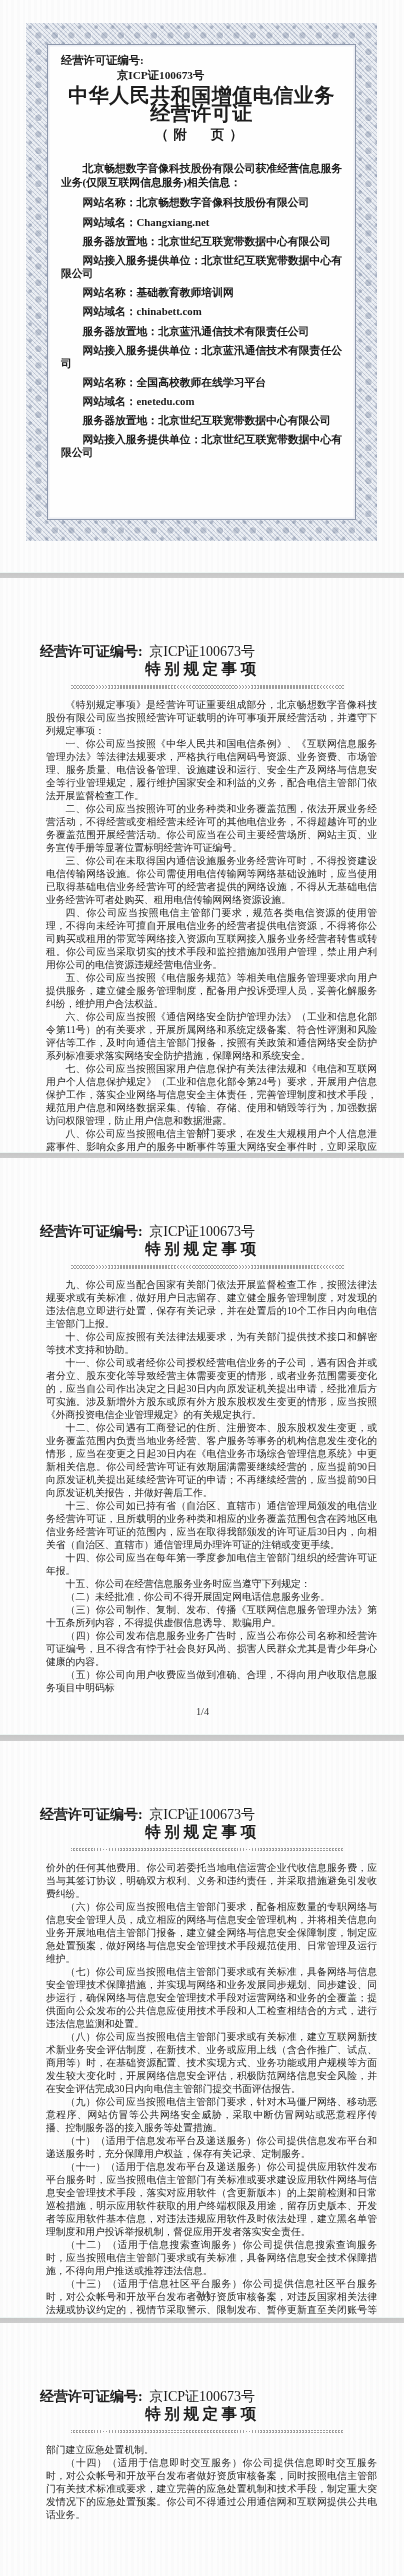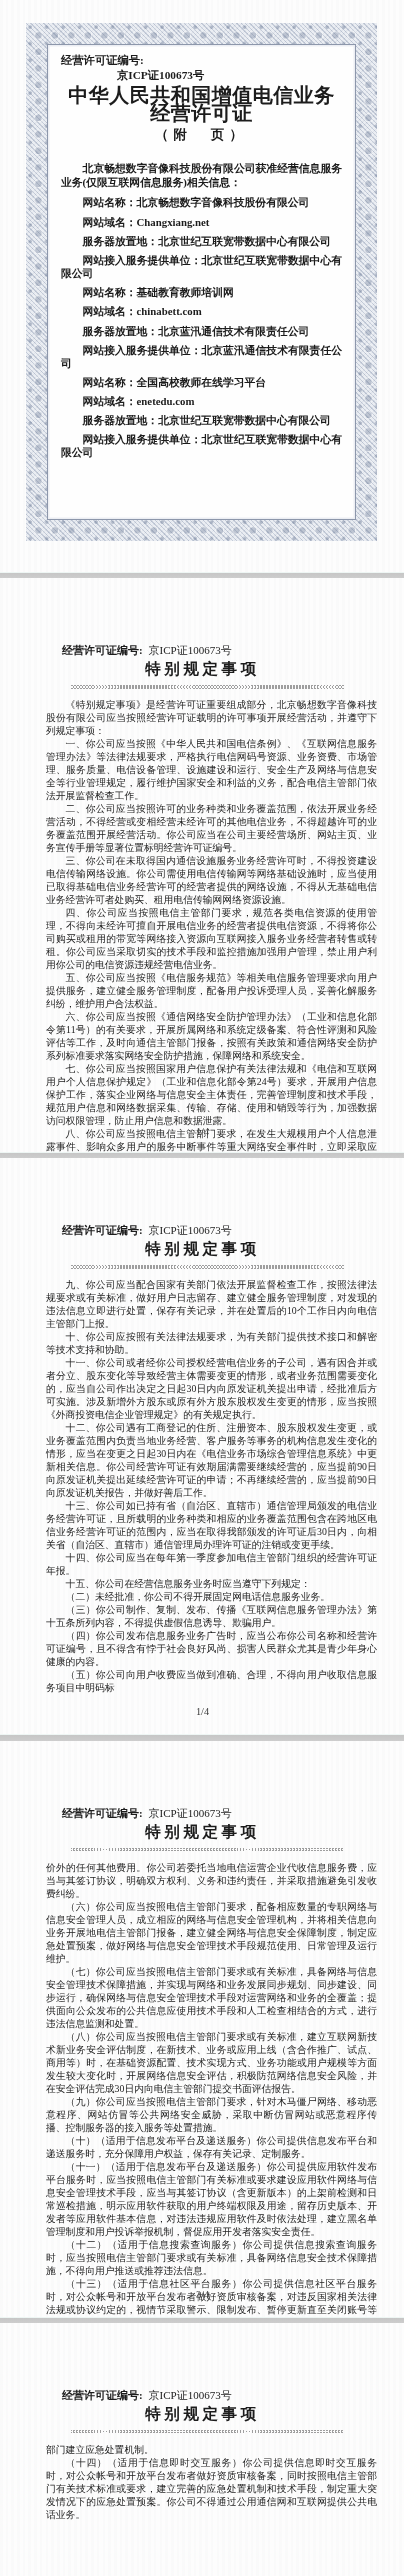--- a/index.html
+++ b/index.html
@@ -47,22 +47,22 @@
   .cert-subtitle{font-size:13.4px;line-height:16.5px;text-align:center;margin-top:4.1px;letter-spacing:5.2px;}
   .cert-body{margin-top:19px;font-size:10.8px;line-height:13px;text-align:justify;}
   .cert-body .field{margin:0 0 6.2px 0;text-indent:2em;}
   .cert-intro{margin:0 0 7.2px 0;text-indent:2em;font-size:10.8px;line-height:13.4px;}
 
   
   .prov-page-a{height:574px;}
   .prov-page-b{height:576px;}
   .prov-page-c{height:550px;}
   .prov-header{
-    position:absolute;top:65px;left:62px;
-    font-size:11px;font-weight:bold;white-space:nowrap;text-align:center;
+    position:absolute;top:65px;left:40px;
+    font-size:14px;font-weight:bold;white-space:nowrap;text-align:center;
   }
   .prov-header .num{font-weight:normal;margin-left:3.1px;font-family:"Liberation Serif","DejaVu Serif",serif;}
   .prov-title{
     position:absolute;top:81px;left:0;width:100%;
     text-align:center;font-size:15.5px;font-weight:bold;letter-spacing:3.6px;
   }
   .zigzag{
     position:absolute;top:107px;left:71px;width:273px;height:3.6px;
     background-image:
       repeating-linear-gradient(115deg, #8f8f8f 0 0.8px, rgba(0,0,0,0) 0.8px 2.7px),
@@ -168,21 +168,21 @@
   </div>
   <div class="prov-title">特别规定事项</div>
   <div class="zigzag"></div>
   <div class="prov-body">
       <p class="para cont">价外的任何其他费用。你公司若委托当地电信运营企业代收信息服务费，应当与其签订协议，明确双方权利、义务和违约责任，并采取措施避免引发收费纠纷。</p>
       <p class="para">（六）你公司应当按照电信主管部门要求，配备相应数量的专职网络与信息安全管理人员，成立相应的网络与信息安全管理机构，并将相关信息向业务开展地电信主管部门报备，建立健全网络与信息安全保障制度，制定应急处置预案，做好网络与信息安全管理技术手段规范使用、日常管理及运行维护。</p>
       <p class="para">（七）你公司应当按照电信主管部门要求或有关标准，具备网络与信息安全管理技术保障措施，并实现与网络和业务发展同步规划、同步建设、同步运行，确保网络与信息安全管理技术手段对运营网络和业务的全覆盖；提供面向公众发布的公共信息应使用技术手段和人工检查相结合的方式，进行违法信息监测和处置。</p>
       <p class="para">（八）你公司应当按照电信主管部门要求或有关标准，建立互联网新技术新业务安全评估制度，在新技术、业务或应用上线（含合作推广、试点、商用等）时，在基础资源配置、技术实现方式、业务功能或用户规模等方面发生较大变化时，开展网络信息安全评估，积极防范网络信息安全风险，并在安全评估完成30日内向电信主管部门提交书面评估报告。</p>
       <p class="para">（九）你公司应当按照电信主管部门要求，针对木马僵尸网络、移动恶意程序、网站仿冒等公共网络安全威胁，采取中断仿冒网站或恶意程序传播、控制服务器的接入服务等处置措施。</p>
       <p class="para">（十）（适用于信息发布平台及递送服务）你公司提供信息发布平台和递送服务时，充分保障用户权益，保存有关记录、定制服务。</p>
-      <p class="para">（十一）（适用于信息发布平台及递送服务）你公司提供应用软件发布平台服务时，应当按照电信主管部门有关标准或要求建设应用软件网络与信息安全管理技术手段，应当与其签订协议（含更新版本）的上架前检测和日常巡检措施，明示应用软件获取的用户终端权限及用途，留存历史版本、开发者等应用软件基本信息，对违法违规应用软件及时依法处理，建立黑名单管理制度和用户投诉举报机制，督促应用开发者落实安全责任。</p>
+      <p class="para">（十一）（适用于信息发布平台及递送服务）你公司提供应用软件发布平台服务时，应当按照电信主管部门有关标准或要求建设应用软件网络与信息安全管理技术手段，落实对应用软件（含更新版本）的上架前检测和日常巡检措施，明示应用软件获取的用户终端权限及用途，留存历史版本、开发者等应用软件基本信息，对违法违规应用软件及时依法处理，建立黑名单管理制度和用户投诉举报机制，督促应用开发者落实安全责任。</p>
       <p class="para">（十二）（适用于信息搜索查询服务）你公司提供信息搜索查询服务时，应当按照电信主管部门要求或有关标准，具备网络信息安全技术保障措施，不得向用户推送或推荐违法信息。</p>
       <p class="para">（十三）（适用于信息社区平台服务）你公司提供信息社区平台服务时，对公众帐号和开放平台发布者做好资质审核备案，对违反国家相关法律法规或协议约定的，视情节采取警示、限制发布、暂停更新直至关闭账号等措施。你公司应依照有关法律规定，配合电信主管</p>
     </div>
   <div class="page-footer">3/4</div>
 </div>
 
 <div class="separator"></div>
 
 <div class="page prov-page-c">
   <div class="prov-header">

